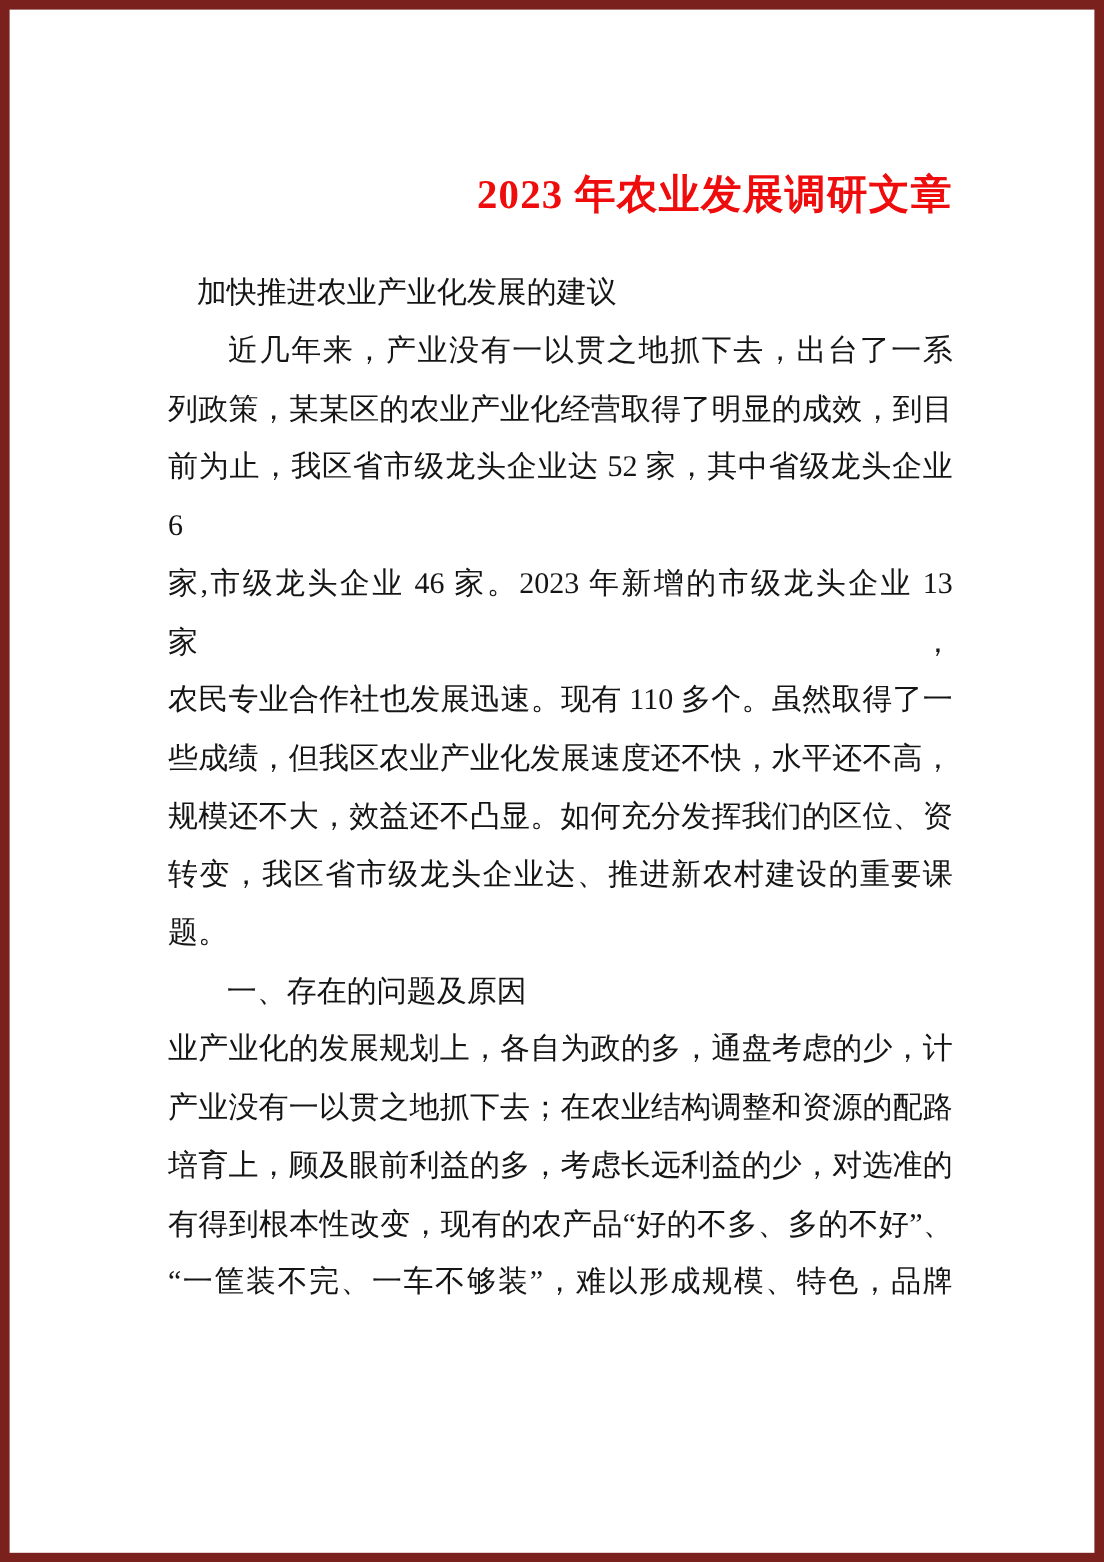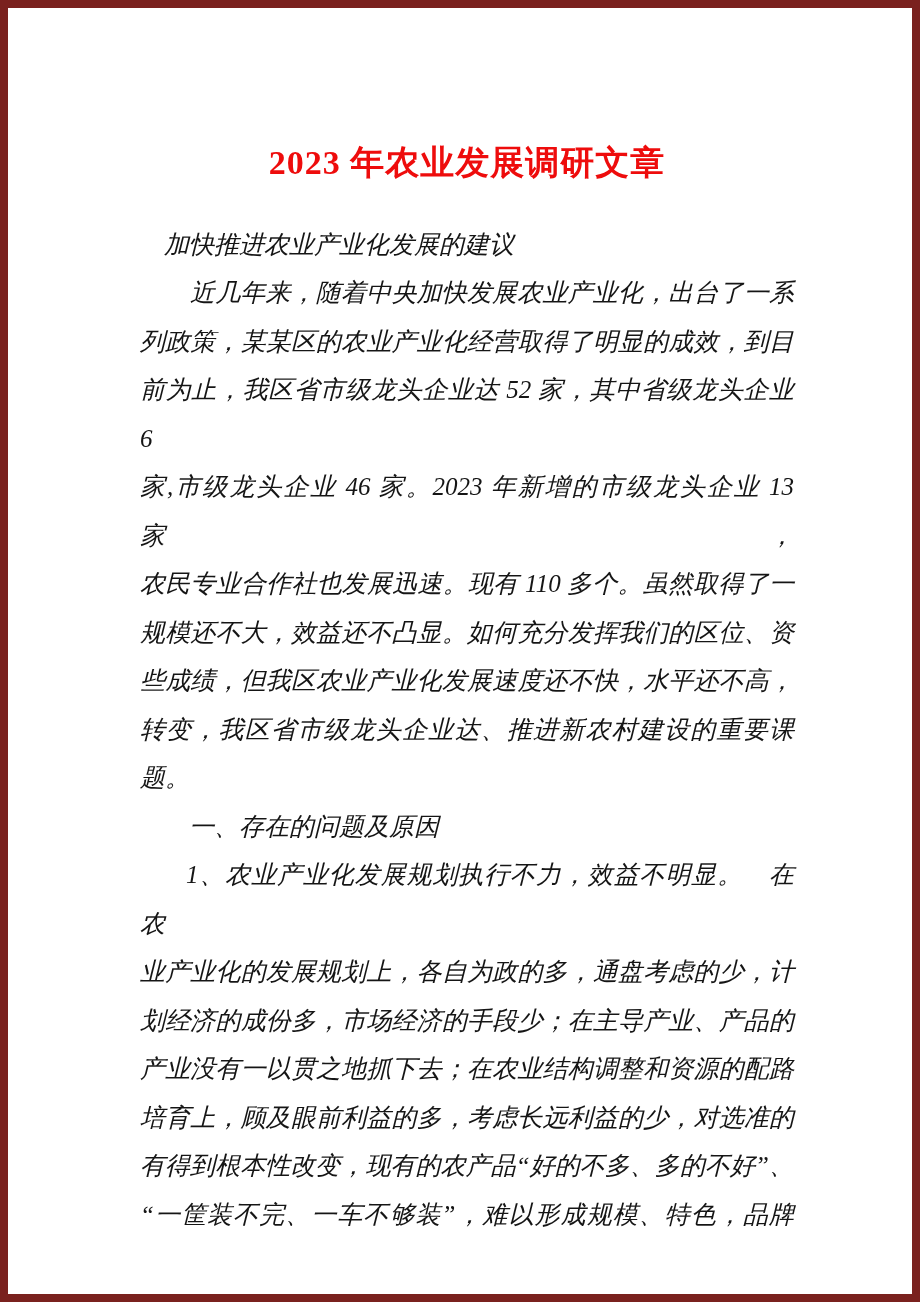--- a/index.html
+++ b/index.html
@@ -31,49 +31,46 @@
   }
   .doc-body {
     margin-top: 36px;
     font-size: 25px;
     line-height: 48.5px;
     color: #151515;
   }
   .line {
     white-space: nowrap;
     text-align: left;
-    font-style: italic;
   }
   .line.justify {
     white-space: normal;
     text-align: justify;
     text-align-last: justify;
     text-justify: inter-character;
   }
 </style>
 </head>
 <body>
 
 <div class="page" style="border-color: rgb(122, 33, 30); background: rgb(255, 255, 255);">
   <div class="content">
-    <h1 class="title" style="color: rgb(238, 12, 12);">2023 年农业发展调研文章</h1>
+    <h1 class="title" style="color: rgb(238, 12, 12); text-align: right;">2023 年农业发展调研文章</h1>
     <div class="doc-body" id="doc-body">
         <div class="line" style="text-indent: 24px;">加快推进农业产业化发展的建议</div>
-        <div class="line justify" style="text-indent: 50px;">近几年来，随着中央加快发展农业产业化，出台了一系</div>
+        <div class="line justify" style="text-indent: 50px;">近几年来，产业没有一以贯之地抓下去，出台了一系</div>
         <div class="line justify">列政策，某某区的农业产业化经营取得了明显的成效，到目</div>
         <div class="line justify">前为止，我区省市级龙头企业达 52 家，其中省级龙头企业 6</div>
         <div class="line justify">家,市级龙头企业 46 家。2023 年新增的市级龙头企业 13 家，</div>
         <div class="line justify">农民专业合作社也发展迅速。现有 110 多个。虽然取得了一</div>
+        <div class="line justify">些成绩，但我区农业产业化发展速度还不快，水平还不高，</div>
         <div class="line justify">规模还不大，效益还不凸显。如何充分发挥我们的区位、资</div>
-        <div class="line justify">些成绩，但我区农业产业化发展速度还不快，水平还不高，</div>
         <div class="line justify">转变，我区省市级龙头企业达、推进新农村建设的重要课</div>
         <div class="line">题。</div>
         <div class="line" style="text-indent: 49px;">一、存在的问题及原因</div>
-        <div class="line justify" style="text-indent: 46px;">1、农业产业化发展规划执行不力，效益不明显。　在农</div>
         <div class="line justify">业产业化的发展规划上，各自为政的多，通盘考虑的少，计</div>
-        <div class="line justify">划经济的成份多，市场经济的手段少；在主导产业、产品的</div>
         <div class="line justify">产业没有一以贯之地抓下去；在农业结构调整和资源的配路</div>
         <div class="line justify">培育上，顾及眼前利益的多，考虑长远利益的少，对选准的</div>
         <div class="line justify">有得到根本性改变，现有的农产品“好的不多、多的不好”、</div>
         <div class="line justify">“一筐装不完、一车不够装”，难以形成规模、特色，品牌</div>
       </div>
   </div>
 </div>
 
 </body></html>

